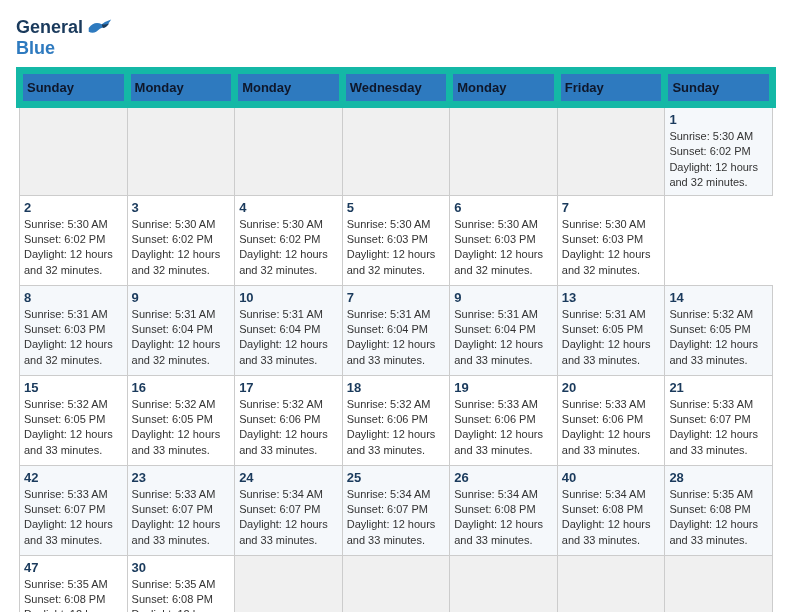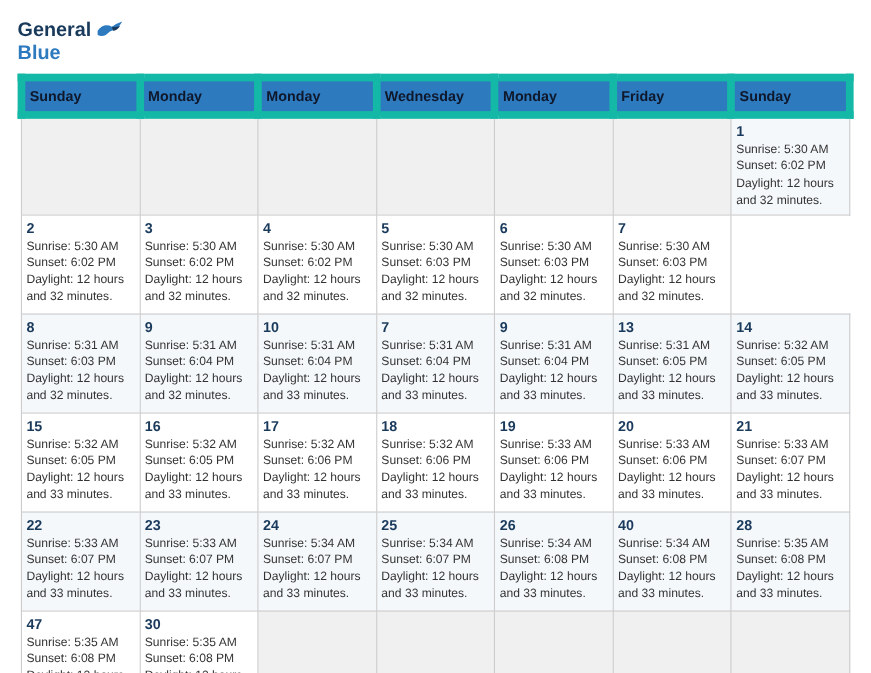--- a/index.html
+++ b/index.html
@@ -286,21 +286,21 @@
         <td>
           <div class="day-num">21</div>
           <div class="day-info" style="white-space: pre-line;">Sunrise: 5:33 AM
 Sunset: 6:07 PM
 Daylight: 12 hours
 and 33 minutes.</div>
         </td>
       </tr>
       <tr>
         <td>
-          <div class="day-num">22</div>
+          <div class="day-num">42</div>
           <div class="day-info" style="white-space: pre-line;">Sunrise: 5:33 AM
 Sunset: 6:07 PM
 Daylight: 12 hours
 and 33 minutes.</div>
         </td>
         <td>
           <div class="day-num">23</div>
           <div class="day-info" style="white-space: pre-line;">Sunrise: 5:33 AM
 Sunset: 6:07 PM
 Daylight: 12 hours

